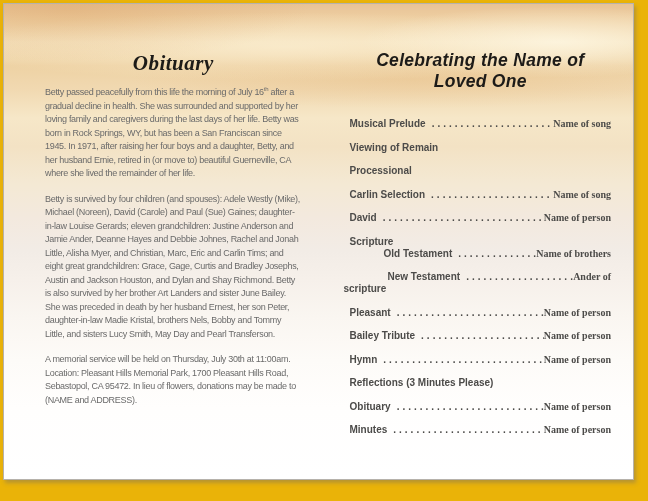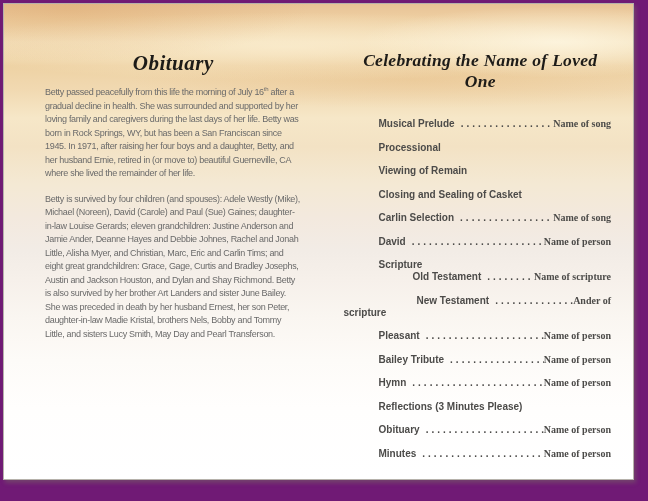--- a/index.html
+++ b/index.html
@@ -1,19 +1,19 @@
 <!DOCTYPE html>
 <html><head>
 <meta charset="utf-8">
 <style>
   html,body{margin:0;padding:0;background:#ffffff;}
   .screen{
     position:relative;
     width:648px;height:501px;
-    background:#701a75;
+    background:#eab308;
     overflow:hidden;
     font-family:"Liberation Sans",sans-serif;
   }
   .card{
     position:absolute;left:3px;top:3px;
     width:631px;height:477px;
     border:1px solid #b6b2ab;
     box-shadow:2px 3px 4px rgba(120,110,100,0.45);
     display:flex;
     box-sizing:border-box;
@@ -34,40 +34,39 @@
   .obit-title{
     margin:0 0 12px 0;
     font-family:"Liberation Serif",serif;
     font-style:italic;font-weight:bold;
     font-size:21px;line-height:22px;
     text-align:center;color:#1d1b18;
     letter-spacing:0.5px;
   }
   .serv-title{
     margin:0 0 26px 0;
-    font-family:Liberation Serif, serif;
+    font-family:Liberation Sans, sans-serif;
     font-style:italic;font-weight:bold;
     font-size:17.5px;line-height:21px;
     text-align:center;color:#1d1b18;
     letter-spacing:0.3px;
   }
   .body-par{
     margin:0 0 12px 0;
     font-size:9px;line-height:13.5px;
     letter-spacing:-0.3px;
     color:#6a6a6a;
   }
   .body-par sup{font-size:6px;line-height:0;}
   .service-list{display:block;}
   .row{
     display:flex;align-items:baseline;
     font-size:10px;line-height:12px;
     font-weight:bold;color:#4c4b49;
     margin-bottom:11.5px;
-    margin-left:29px;
   }
   .row.tight{margin-bottom:0;}
   .row.indent{padding-left:34px;}
   .row.indent2{padding-left:38px;}
   .row.outdent{margin-left:-6px;}
   .lbl{white-space:nowrap;}
   .leader{
     flex:1;overflow:hidden;white-space:nowrap;
     letter-spacing:3px;padding:0 4px 0 6px;
     font-weight:bold;
@@ -77,64 +76,62 @@
 </head>
 <body>
 
 <div class="screen">
   <div class="card">
 
     <div class="page page-left">
       <h1 class="obit-title">Obituary</h1>
       <p class="body-par"><span>Betty passed peacefully from this life the morning of July 16</span><sup>th</sup><span> after a gradual decline in health.  She was surrounded and supported by her loving family and caregivers during the last days of her life.  Betty was born in Rock Springs, WY, but has been a San Franciscan since 1945.  In 1971, after raising her four boys and a daughter, Betty, and her husband Ernie, retired in (or move to) beautiful Guerneville, CA where she lived the remainder of her life.</span></p>
       <p class="body-par">Betty is survived by four children (and spouses): Adele Westly (Mike), Michael (Noreen), David (Carole) and Paul (Sue) Gaines;  daughter-in-law Louise Gerards;  eleven grandchildren: Justine Anderson and Jamie Ander, Deanne Hayes and Debbie Johnes, Rachel and Jonah Little, Alisha Myer, and Christian, Marc, Eric and Carlin Tims;  and eight great grandchildren: Grace, Gage, Curtis and Bradley Josephs, Austin and Jackson Houston, and Dylan and Shay Richmond.  Betty is also survived by her brother Art Landers and sister June Bailey.  She was preceded in death by her husband Ernest, her son Peter, daughter-in-law Madie Kristal, brothers Nels, Bobby and Tommy Little, and sisters Lucy Smith, May Day and Pearl Transferson.</p>
+      <p class="body-par">A memorial service will be held on Thursday, July 30th at 11:00am.  Location:  Pleasant Hills Memorial Park, 1700 Pleasant Hills Road, Sebastopol, CA 95472.  In lieu of flowers, donations may be made to (NAME and ADDRESS).</p>
     </div>
 
     <div class="page page-right">
       <h2 class="serv-title">Celebrating the Name of Loved One</h2>
       <div class="service-list">
 
         <div class="row">
           <span class="lbl">Musical Prelude</span>
           <span class="leader">........................................</span>
           <span class="val">Name of song</span>
         </div>
 
         <div class="row">
-          <span class="lbl">Processional</span>
-        </div>
-
-        <div class="row">
           <span class="lbl">Viewing of Remain</span>
         </div>
 
         <div class="row">
-          <span class="lbl">Closing and Sealing of Casket</span>
+          <span class="lbl">Processional</span>
         </div>
+
 
         <div class="row">
           <span class="lbl">Carlin Selection</span>
           <span class="leader">........................................</span>
           <span class="val">Name of song</span>
         </div>
 
         <div class="row">
           <span class="lbl">David</span>
           <span class="leader">........................................</span>
           <span class="val">Name of person</span>
         </div>
 
         <div class="row tight">
           <span class="lbl">Scripture</span>
         </div>
 
         <div class="row indent">
           <span class="lbl">Old Testament</span>
           <span class="leader">........................................</span>
-          <span class="val">Name of scripture</span>
+          <span class="val">Name of brothers</span>
         </div>
 
         <div class="row indent2 tight">
           <span class="lbl">New Testament</span>
           <span class="leader">........................................</span>
           <span class="val">Ander of</span>
         </div>
 
         <div class="row outdent">
           <span class="lbl">scripture</span>

